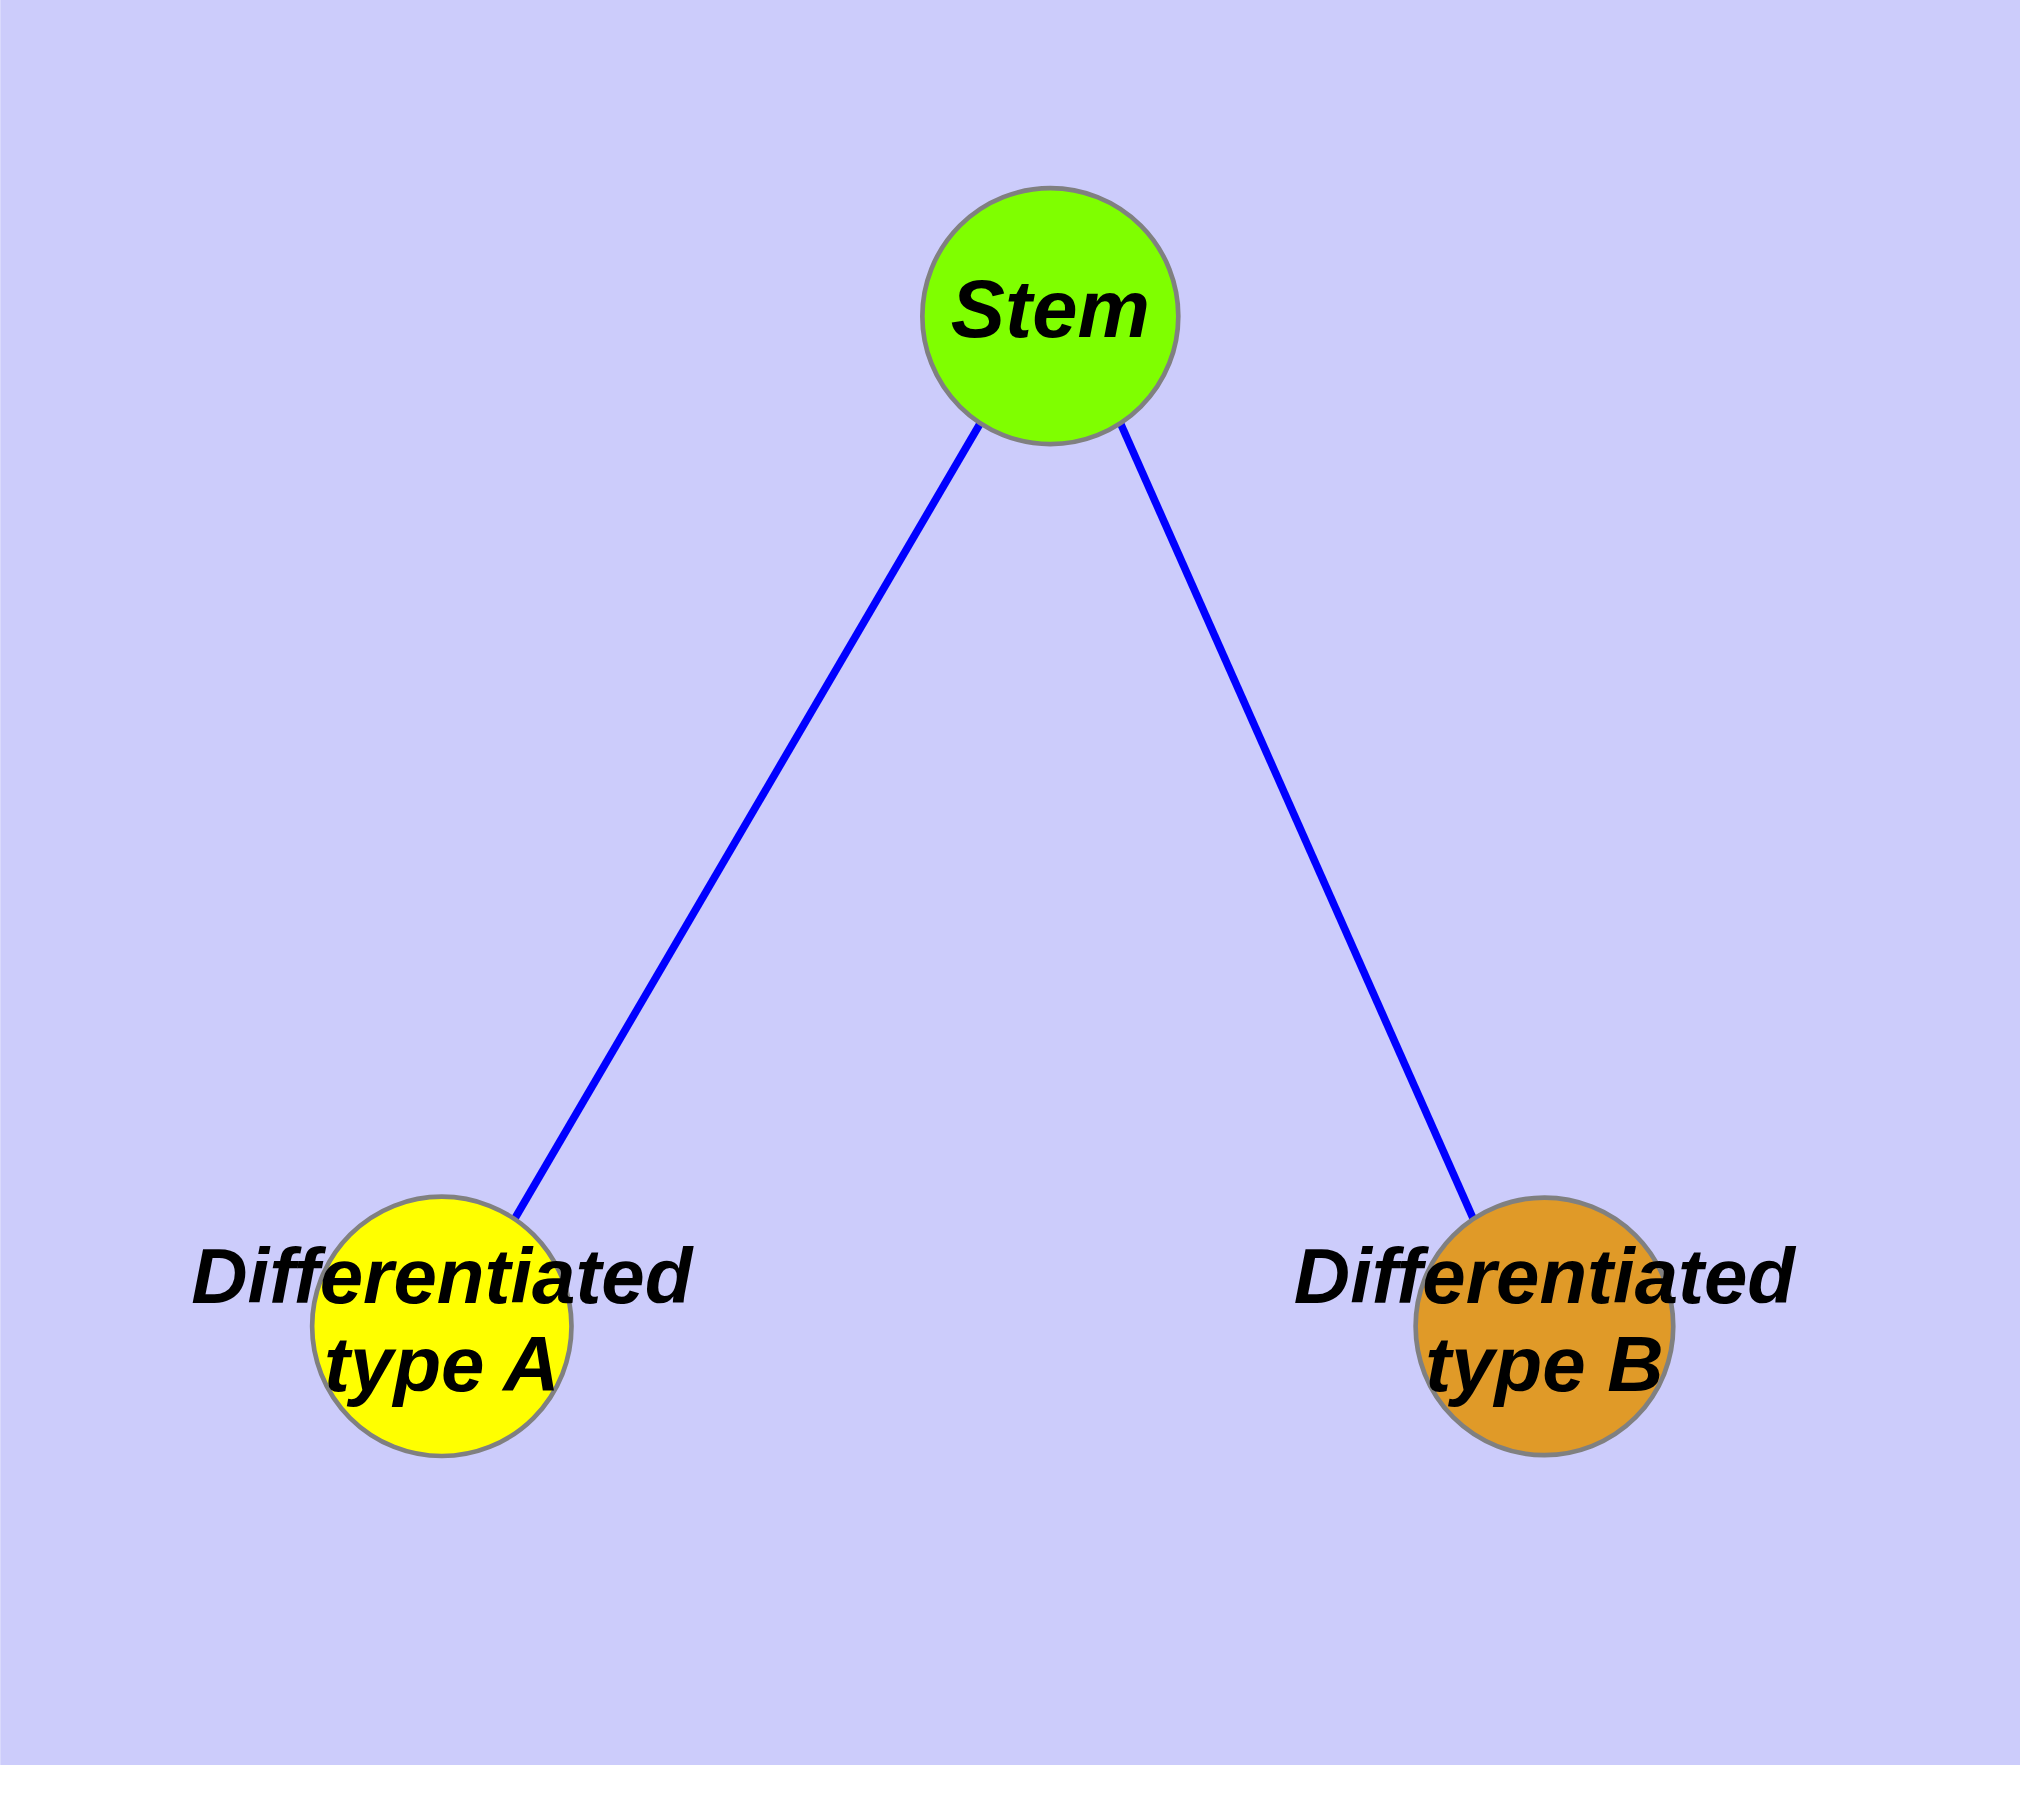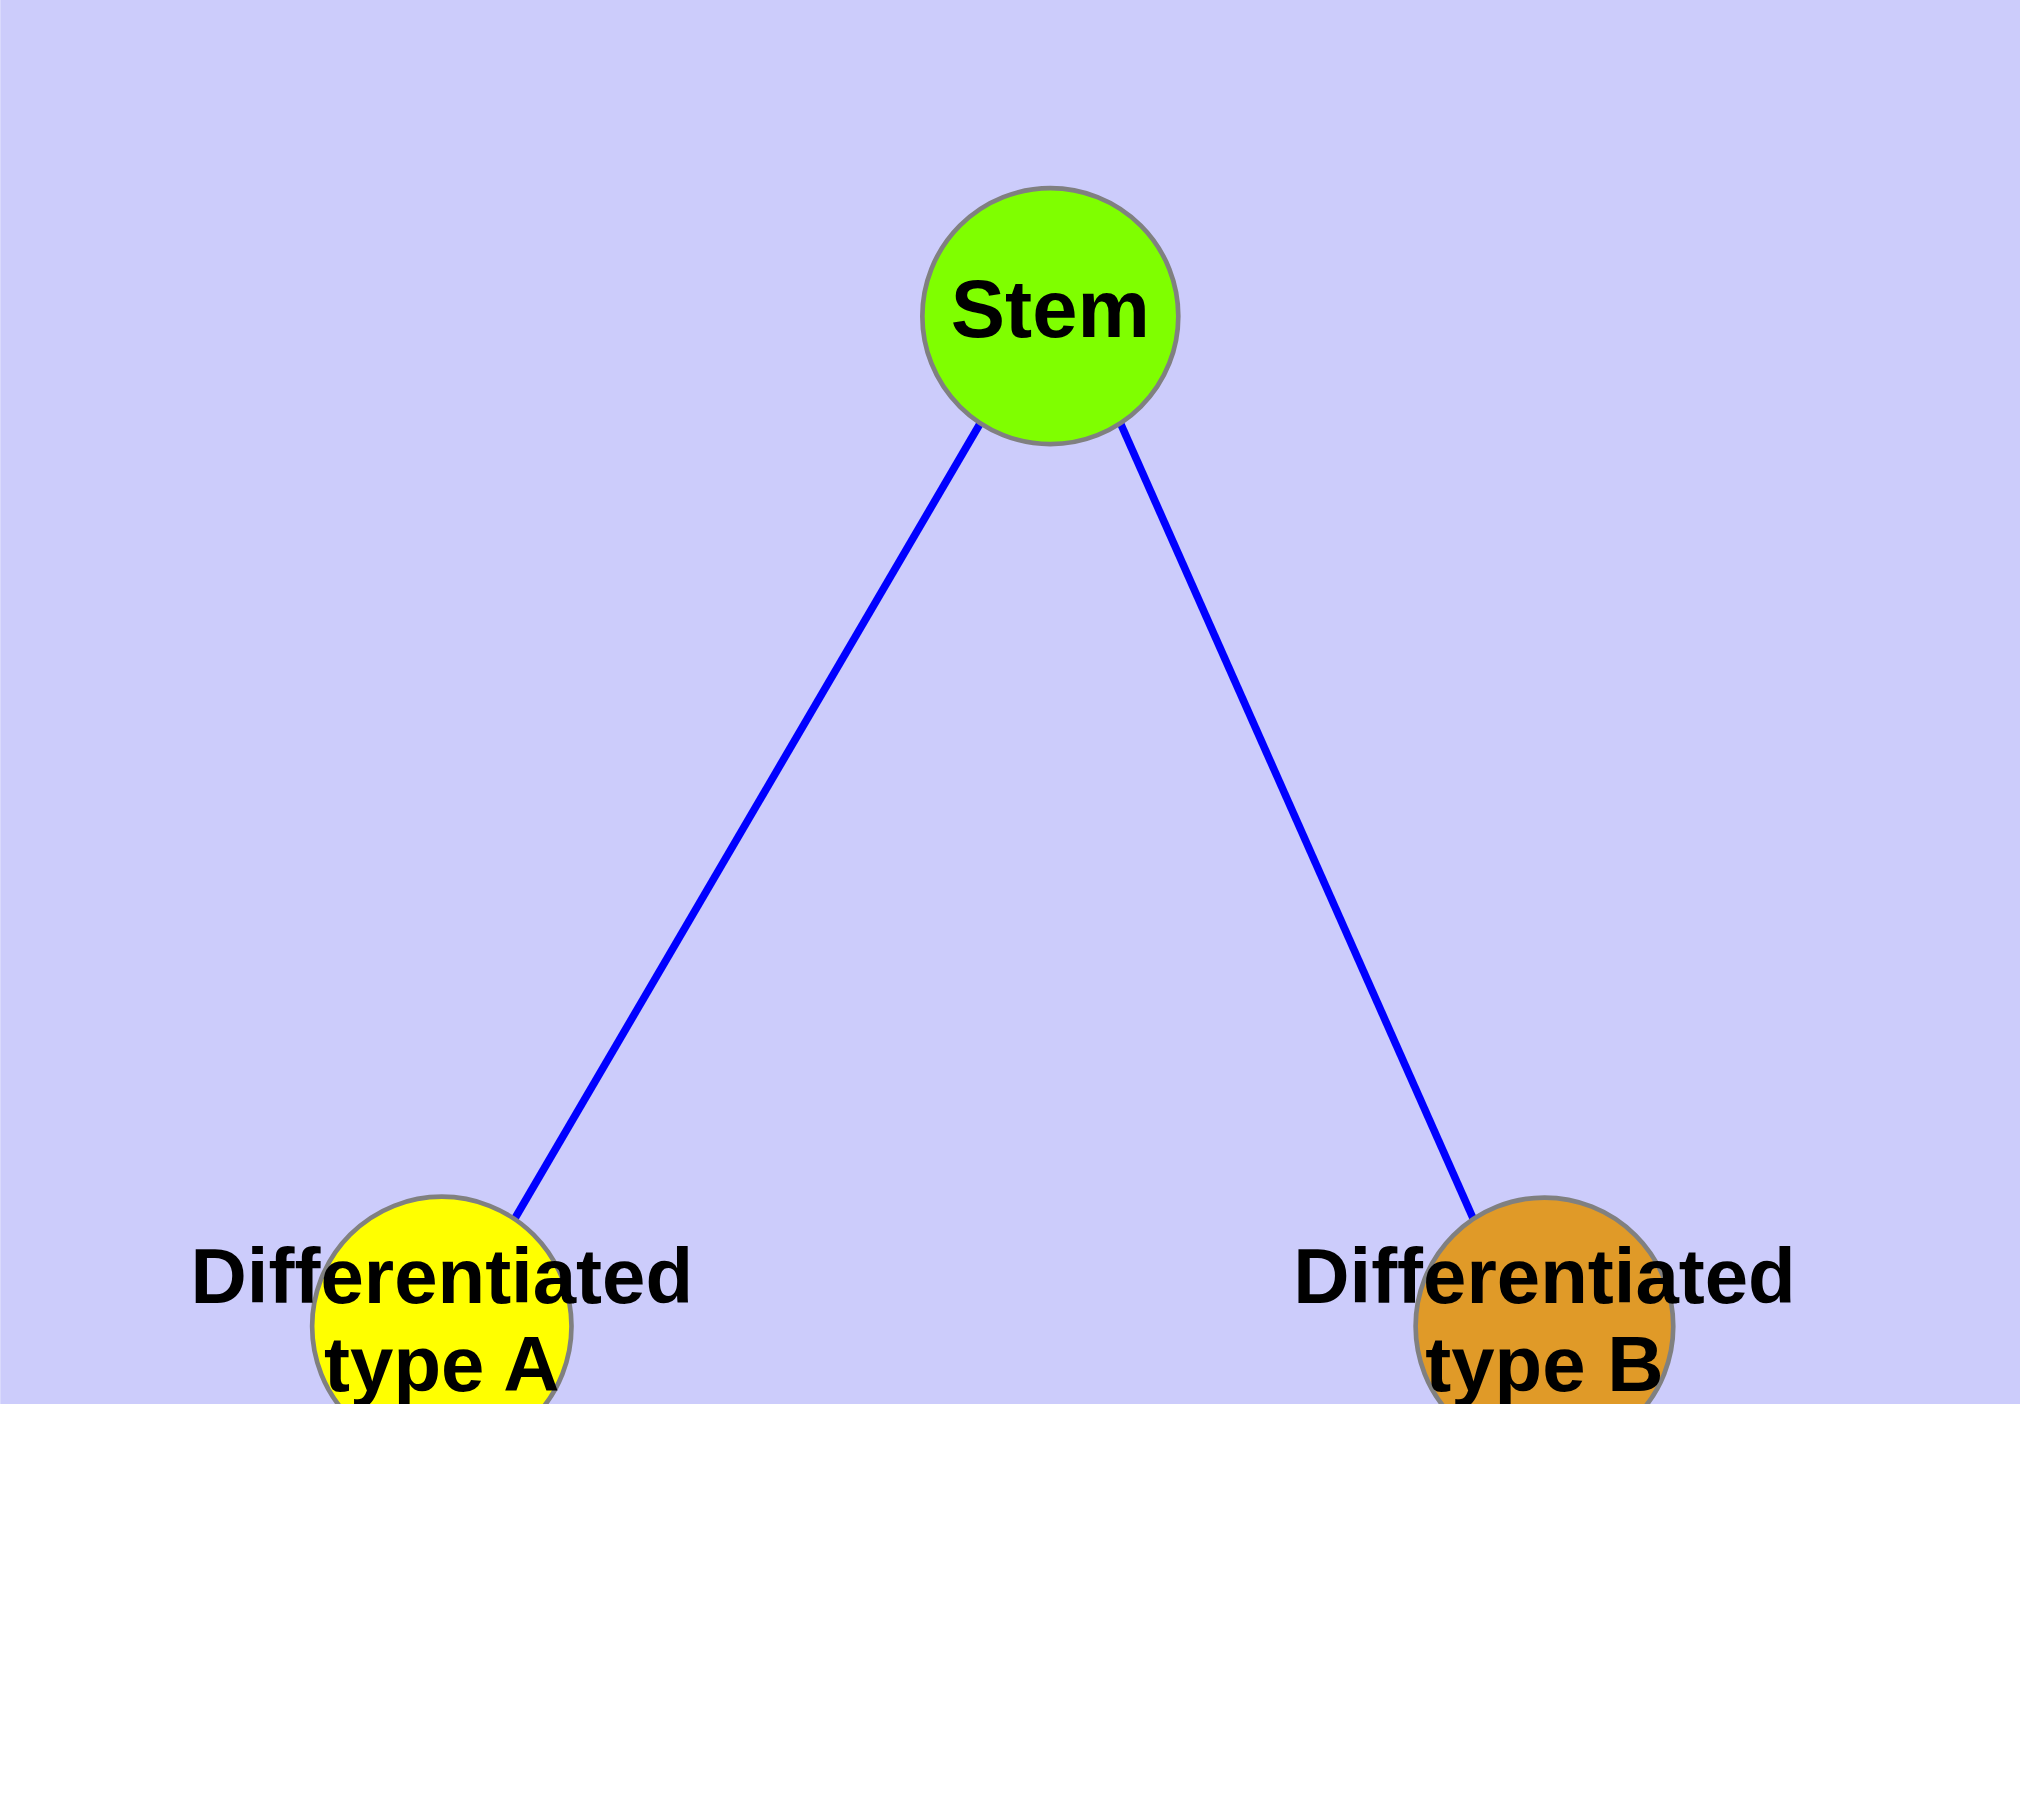--- a/index.html
+++ b/index.html
@@ -35,21 +35,21 @@
     fill: #000000;
     text-anchor: middle;
     dominant-baseline: middle;
     paint-order: normal;
     white-space: pre;
   }
 </style>
 </head>
 <body>
 
-<div id="canvas" style="width: 2021px; height: 1404px;">
+<div id="canvas" style="width: 2021px; height: 1765px; font-style: italic;">
   <svg id="graph-svg" viewBox="0 0 2384 2138" style="width: 2021px; height: 1812px;">
 
     <rect id="bg-rect" x="0" y="0" width="2384" height="2138" fill="#ccccfb"></rect>
 
     <g id="edges-group">
         <line class="edge-line" x1="1156" y1="500" x2="607" y2="1438" stroke="#0000ff" stroke-width="9"></line>
         <line class="edge-line" x1="1322" y1="500" x2="1738" y2="1438" stroke="#0000ff" stroke-width="9"></line>
       </g>
     <g id="nodes-group">
         <circle class="node-circle" cx="1239" cy="373" r="151" fill="#7fff00" stroke="#808080"></circle>

